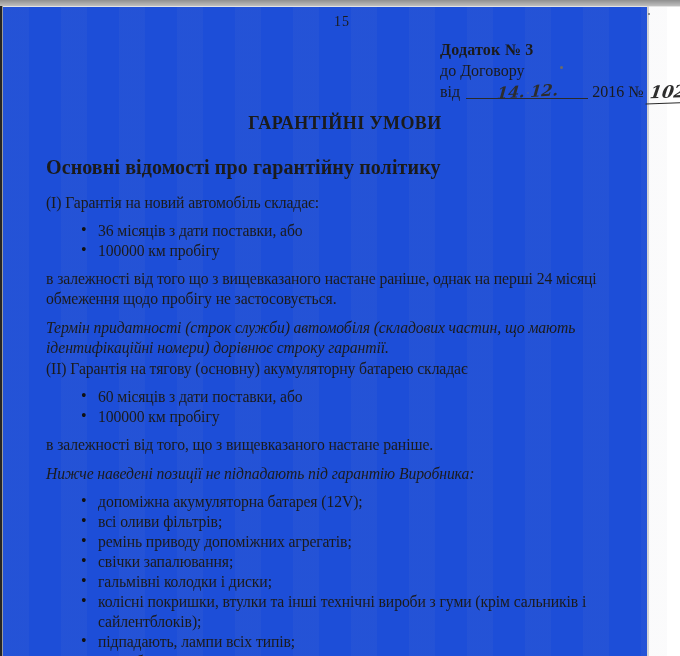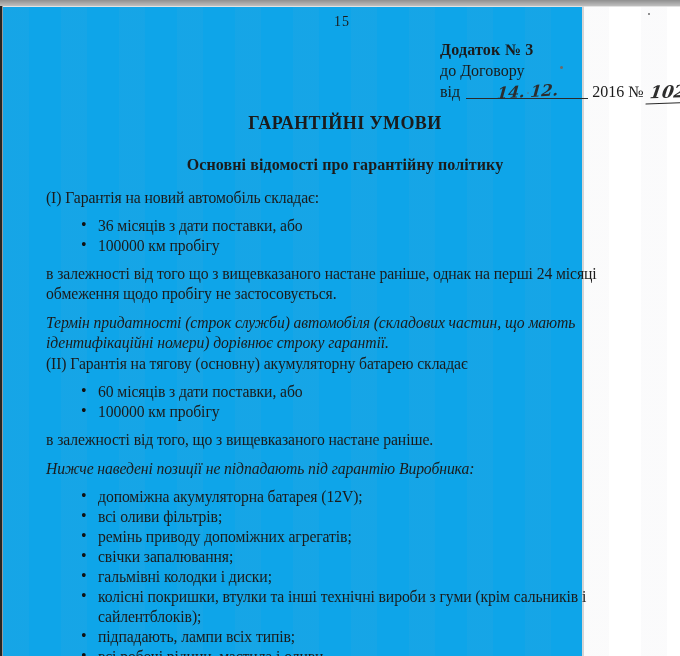--- a/index.html
+++ b/index.html
@@ -2,21 +2,21 @@
 <html><head>
 <meta charset="utf-8">
 <style>
   html, body { margin: 0; padding: 0; }
   body {
     width: 680px; height: 656px; overflow: hidden;
     background: #ffffff;
     font-family: "Liberation Serif", "DejaVu Serif", serif;
     color: #1b1b1b;
   }
-  .scan { position: relative; width: 584px; height: 656px; background: #0ea5e9; }
+  .scan { position: relative; width: 649px; height: 656px; background: #1d4ed8; }
   
   .scan-top-edge {
     position: absolute; top: 0; left: 0; width: 680px; height: 6px;
     background: linear-gradient(#8f8f8f, #bfbfbf);
     border-bottom: 1px solid #e2e2e2;
   }
   .scan-left-edge {
     position: absolute; top: 6px; left: 0; width: 3px; height: 650px;
     background: linear-gradient(90deg, #242424 0 2px, #9a9a9a 2px 3px);
   }
@@ -53,22 +53,22 @@
   .hand-underline {
     border-bottom: 1.4px solid #2a2a2a; padding: 0 2px 0 3px; margin-left: 4px;
     transform: rotate(-2deg) skewX(-10deg); font-size: 17px;
   }
 
   h1 {
     margin: 10px 0 0; text-align: center;
     font-size: 18px; font-weight: bold; letter-spacing: 0.4px;
   }
   h2 {
-    margin: 22px 0 0; text-align: center;
-    font-size: 16px; font-weight: bold; letter-spacing: 0.1px;
+    margin: 22px 0 0; text-align: left;
+    font-size: 20px; font-weight: bold; letter-spacing: 0.1px;
   }
 
   .body-text { font-size: 15.7px; line-height: 20px; letter-spacing: -0.1px; }
   .body-text p { margin: 0; }
   p.para-lead { margin-top: 14px; }
   p.para-gap  { margin-top: 9px; font-style: italic; }
   p.head-gap  { margin-top: 1px; }
 
   ul.bullets { margin: 8px; padding: 0 0 0 27px; list-style: none; }
   ul.bullets li { position: relative; padding-left: 17px; }

